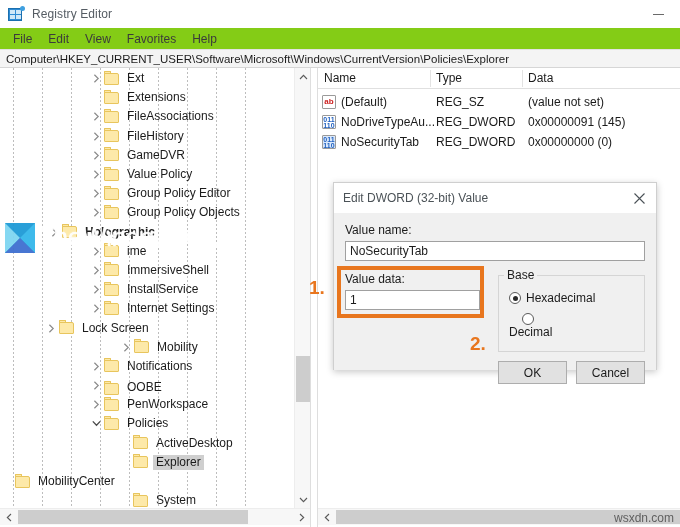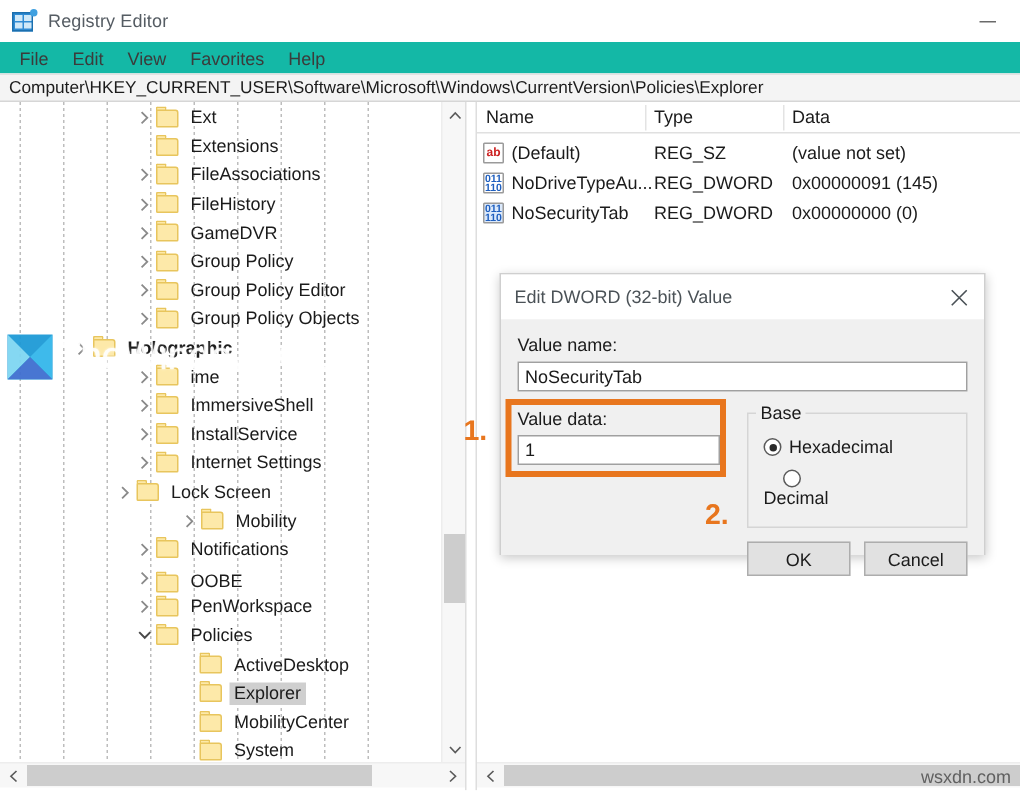--- a/index.html
+++ b/index.html
@@ -60,21 +60,21 @@
     display: flex; align-items: center; justify-content: center;
   }
   .win-btn .minline {
     width: 11px; height: 1px; background: #6a6a6a;
   }
 
   
   .menubar {
     position: absolute; left: 0; top: 28px; width: 680px; height: 21px;
     display: flex; align-items: center;
-    background: #14b8a6;
+    background: #84cc16;
     padding-left: 5px;
   }
   .menu-item {
     font-size: 12px; color: #3b3b3b;
     padding: 2px 8px;
     white-space: nowrap;
   }
 
   
   .addressbar {
@@ -506,21 +506,21 @@
           <div class="tree-row" style="padding-left: 89px;">
             <span class="expander">
               <svg width="9" height="9" viewBox="0 0 9 9">
                 <path d="M2.4 0.8 L6.2 4.5 L2.4 8.2" stroke="#8b8b8b" stroke-width="1.2" fill="none"></path>
               </svg>
             </span>
             <span class="folder">
               <span class="tab"></span>
               <span class="back"></span>
             </span>
-            <span class="tree-label">Group Policy</span>
+            <span class="tree-label">Value Policy</span>
           </div>
           <div class="tree-row" style="padding-left: 89px;">
             <span class="expander">
               <svg width="9" height="9" viewBox="0 0 9 9">
                 <path d="M2.4 0.8 L6.2 4.5 L2.4 8.2" stroke="#8b8b8b" stroke-width="1.2" fill="none"></path>
               </svg>
             </span>
             <span class="folder">
               <span class="tab"></span>
               <span class="back"></span>
@@ -592,21 +592,21 @@
               <svg width="9" height="9" viewBox="0 0 9 9">
                 <path d="M2.4 0.8 L6.2 4.5 L2.4 8.2" stroke="#8b8b8b" stroke-width="1.2" fill="none"></path>
               </svg>
             </span>
             <span class="folder">
               <span class="tab"></span>
               <span class="back"></span>
             </span>
             <span class="tree-label">Internet Settings</span>
           </div>
-          <div class="tree-row" style="padding-left: 44px; margin-left: 32px;">
+          <div class="tree-row" style="padding-left: 44px;">
             <span class="expander">
               <svg width="9" height="9" viewBox="0 0 9 9">
                 <path d="M2.4 0.8 L6.2 4.5 L2.4 8.2" stroke="#8b8b8b" stroke-width="1.2" fill="none"></path>
               </svg>
             </span>
             <span class="folder">
               <span class="tab"></span>
               <span class="back"></span>
             </span>
             <span class="tree-label">Lock Screen</span>
@@ -680,21 +680,21 @@
             <span class="tree-label">ActiveDesktop</span>
           </div>
           <div class="tree-row selected" style="padding-left: 118px;">
             <span class="expander"></span>
             <span class="folder">
               <span class="tab"></span>
               <span class="back"></span>
             </span>
             <span class="tree-label">Explorer</span>
           </div>
-          <div class="tree-row" style="padding-left: 118px;">
+          <div class="tree-row" style="">
             <span class="expander"></span>
             <span class="folder">
               <span class="tab"></span>
               <span class="back"></span>
             </span>
             <span class="tree-label">MobilityCenter</span>
           </div>
           <div class="tree-row" style="padding-left: 118px;">
             <span class="expander"></span>
             <span class="folder">

